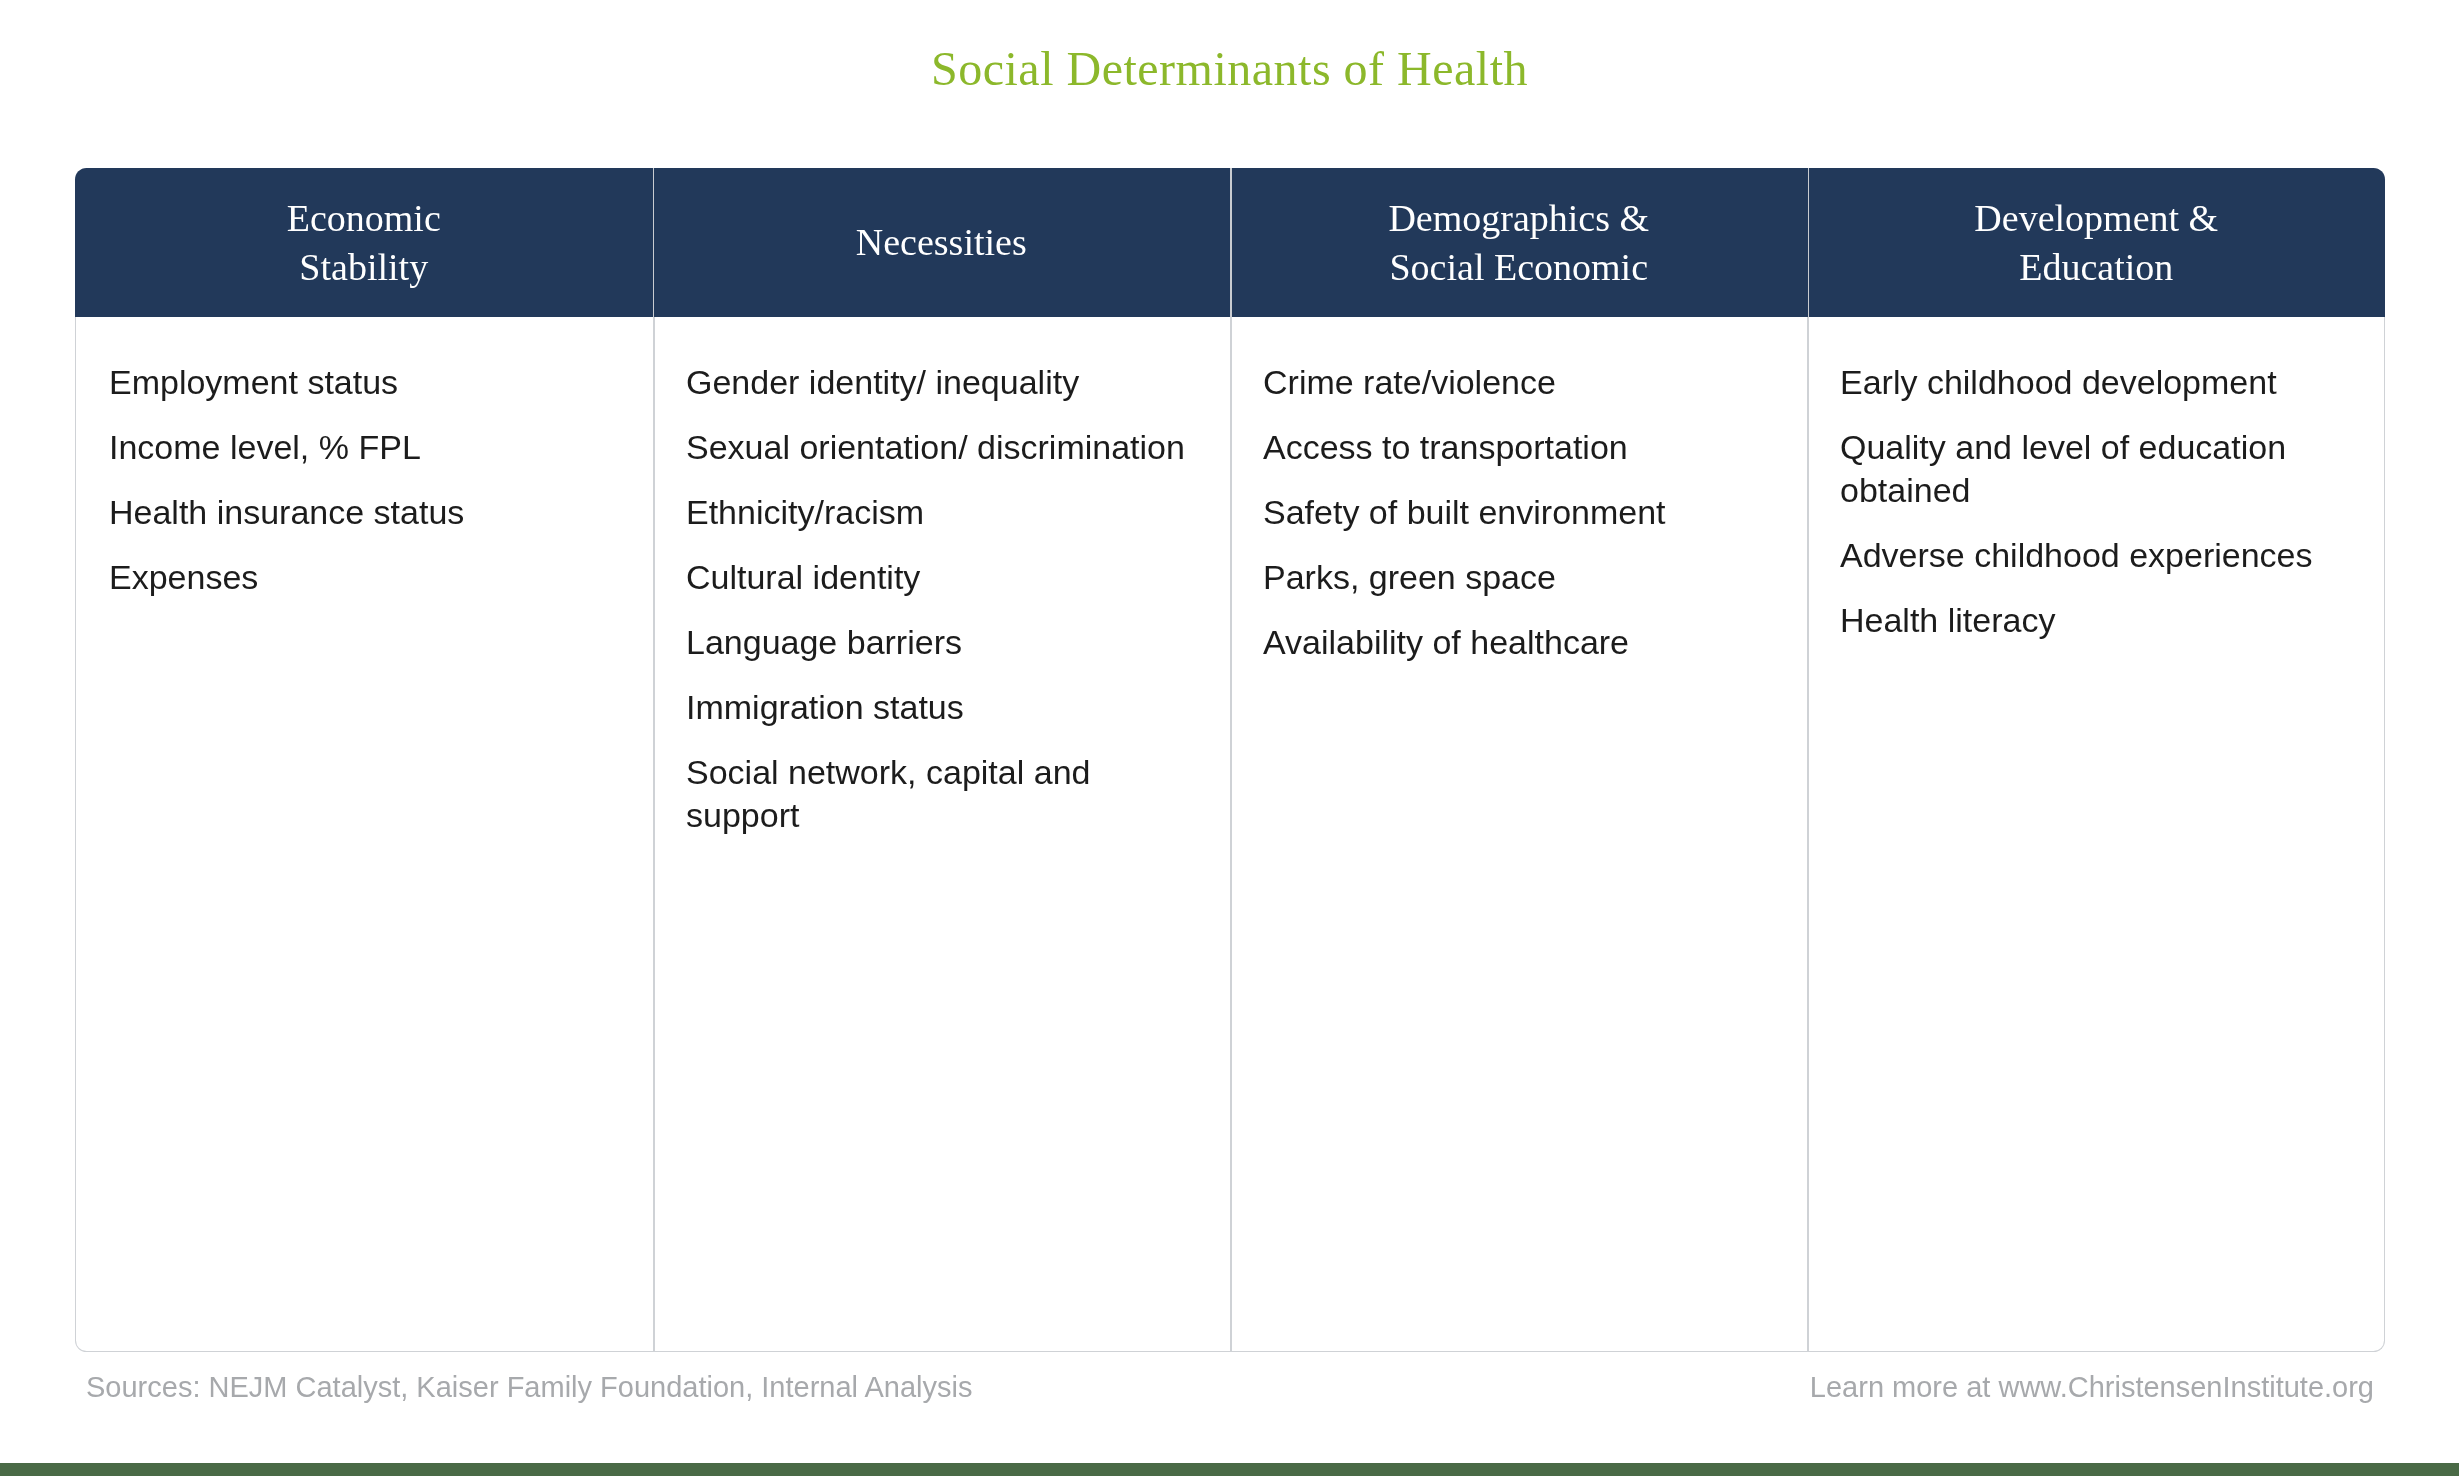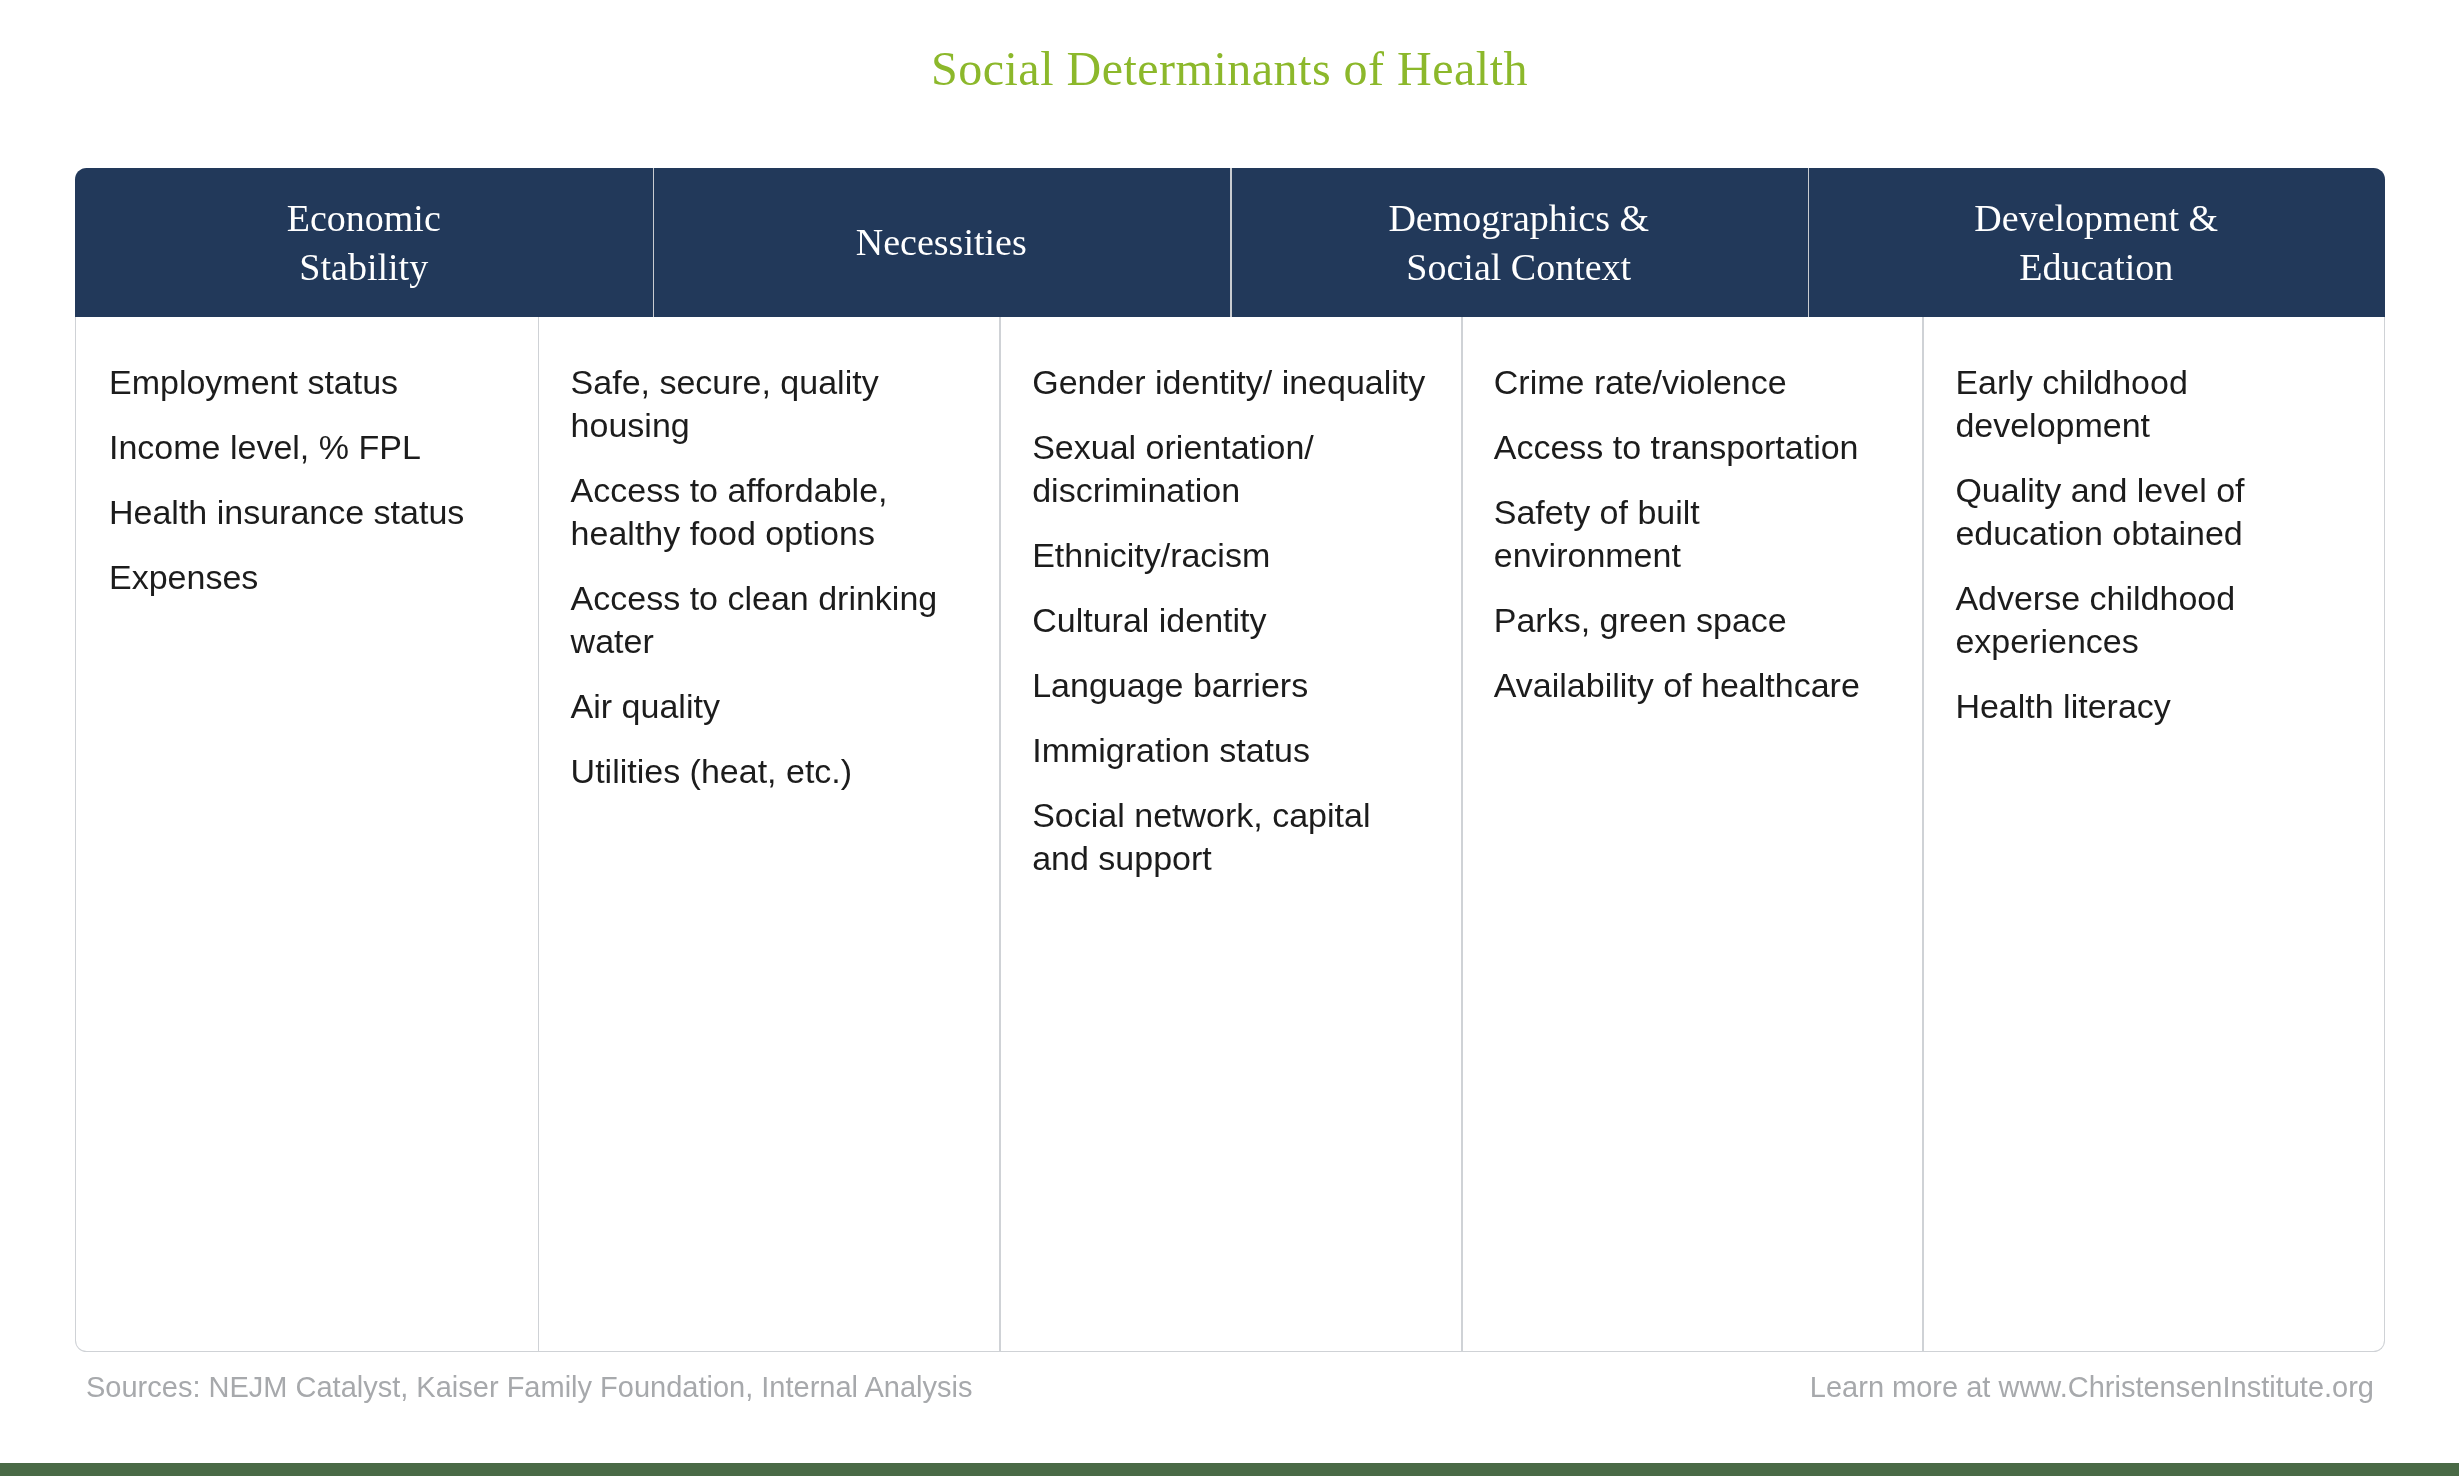--- a/index.html
+++ b/index.html
@@ -158,47 +158,40 @@
           <span>Economic</span><br>
           <span>Stability</span>
         </span>
       </div>
       <div class="header-cell">
         <span>Necessities</span>
       </div>
       <div class="header-cell">
         <span>
           <span>Demographics &amp;</span><br>
-          <span>Social Context</span>
+          <span>Social Economic</span>
         </span>
       </div>
       <div class="header-cell">
         <span>
           <span>Development &amp;</span><br>
           <span>Education</span>
         </span>
       </div>
     </div>
 
     <div class="body-row">
 
       <div class="body-cell">
         <p class="item">Employment status</p>
         <p class="item">Income level, % FPL</p>
         <p class="item">Health insurance status</p>
         <p class="item">Expenses</p>
       </div>
 
-      <div class="body-cell">
-        <p class="item">Safe, secure, quality housing</p>
-        <p class="item">Access to affordable, healthy food options</p>
-        <p class="item">Access to clean drinking water</p>
-        <p class="item">Air quality</p>
-        <p class="item">Utilities (heat, etc.)</p>
-      </div>
 
       <div class="body-cell">
         <p class="item">Gender identity/ inequality</p>
         <p class="item">Sexual orientation/ discrimination</p>
         <p class="item">Ethnicity/racism</p>
         <p class="item">Cultural identity</p>
         <p class="item">Language barriers</p>
         <p class="item">Immigration status</p>
         <p class="item">Social network, capital and support</p>
       </div>

